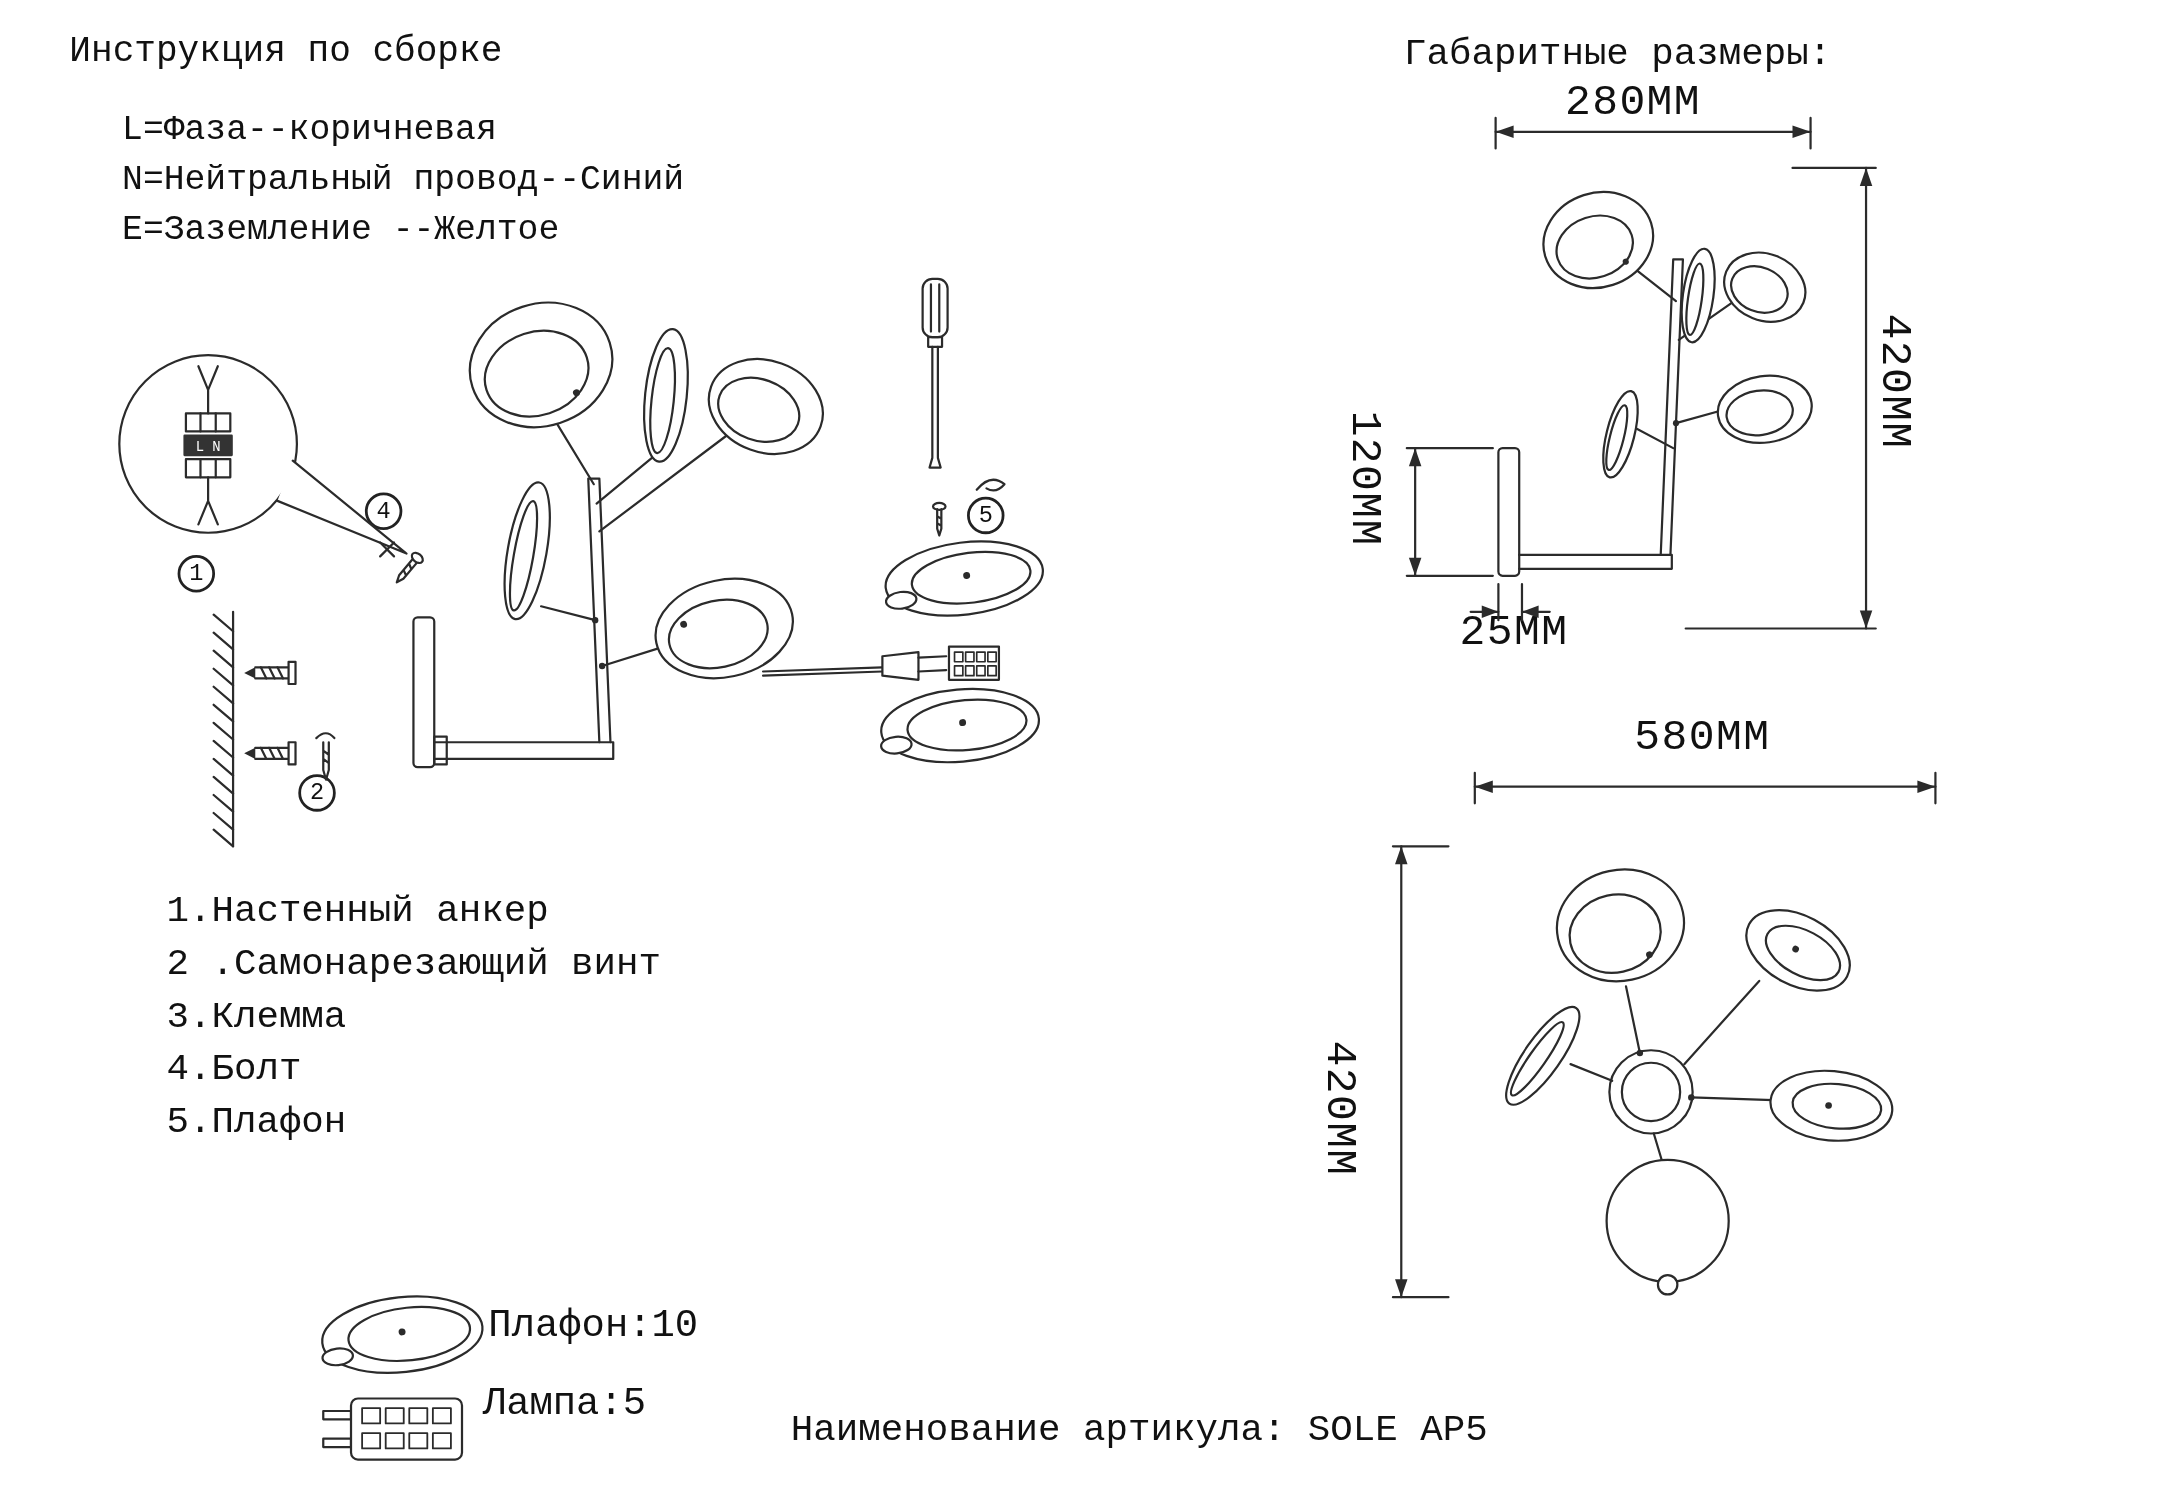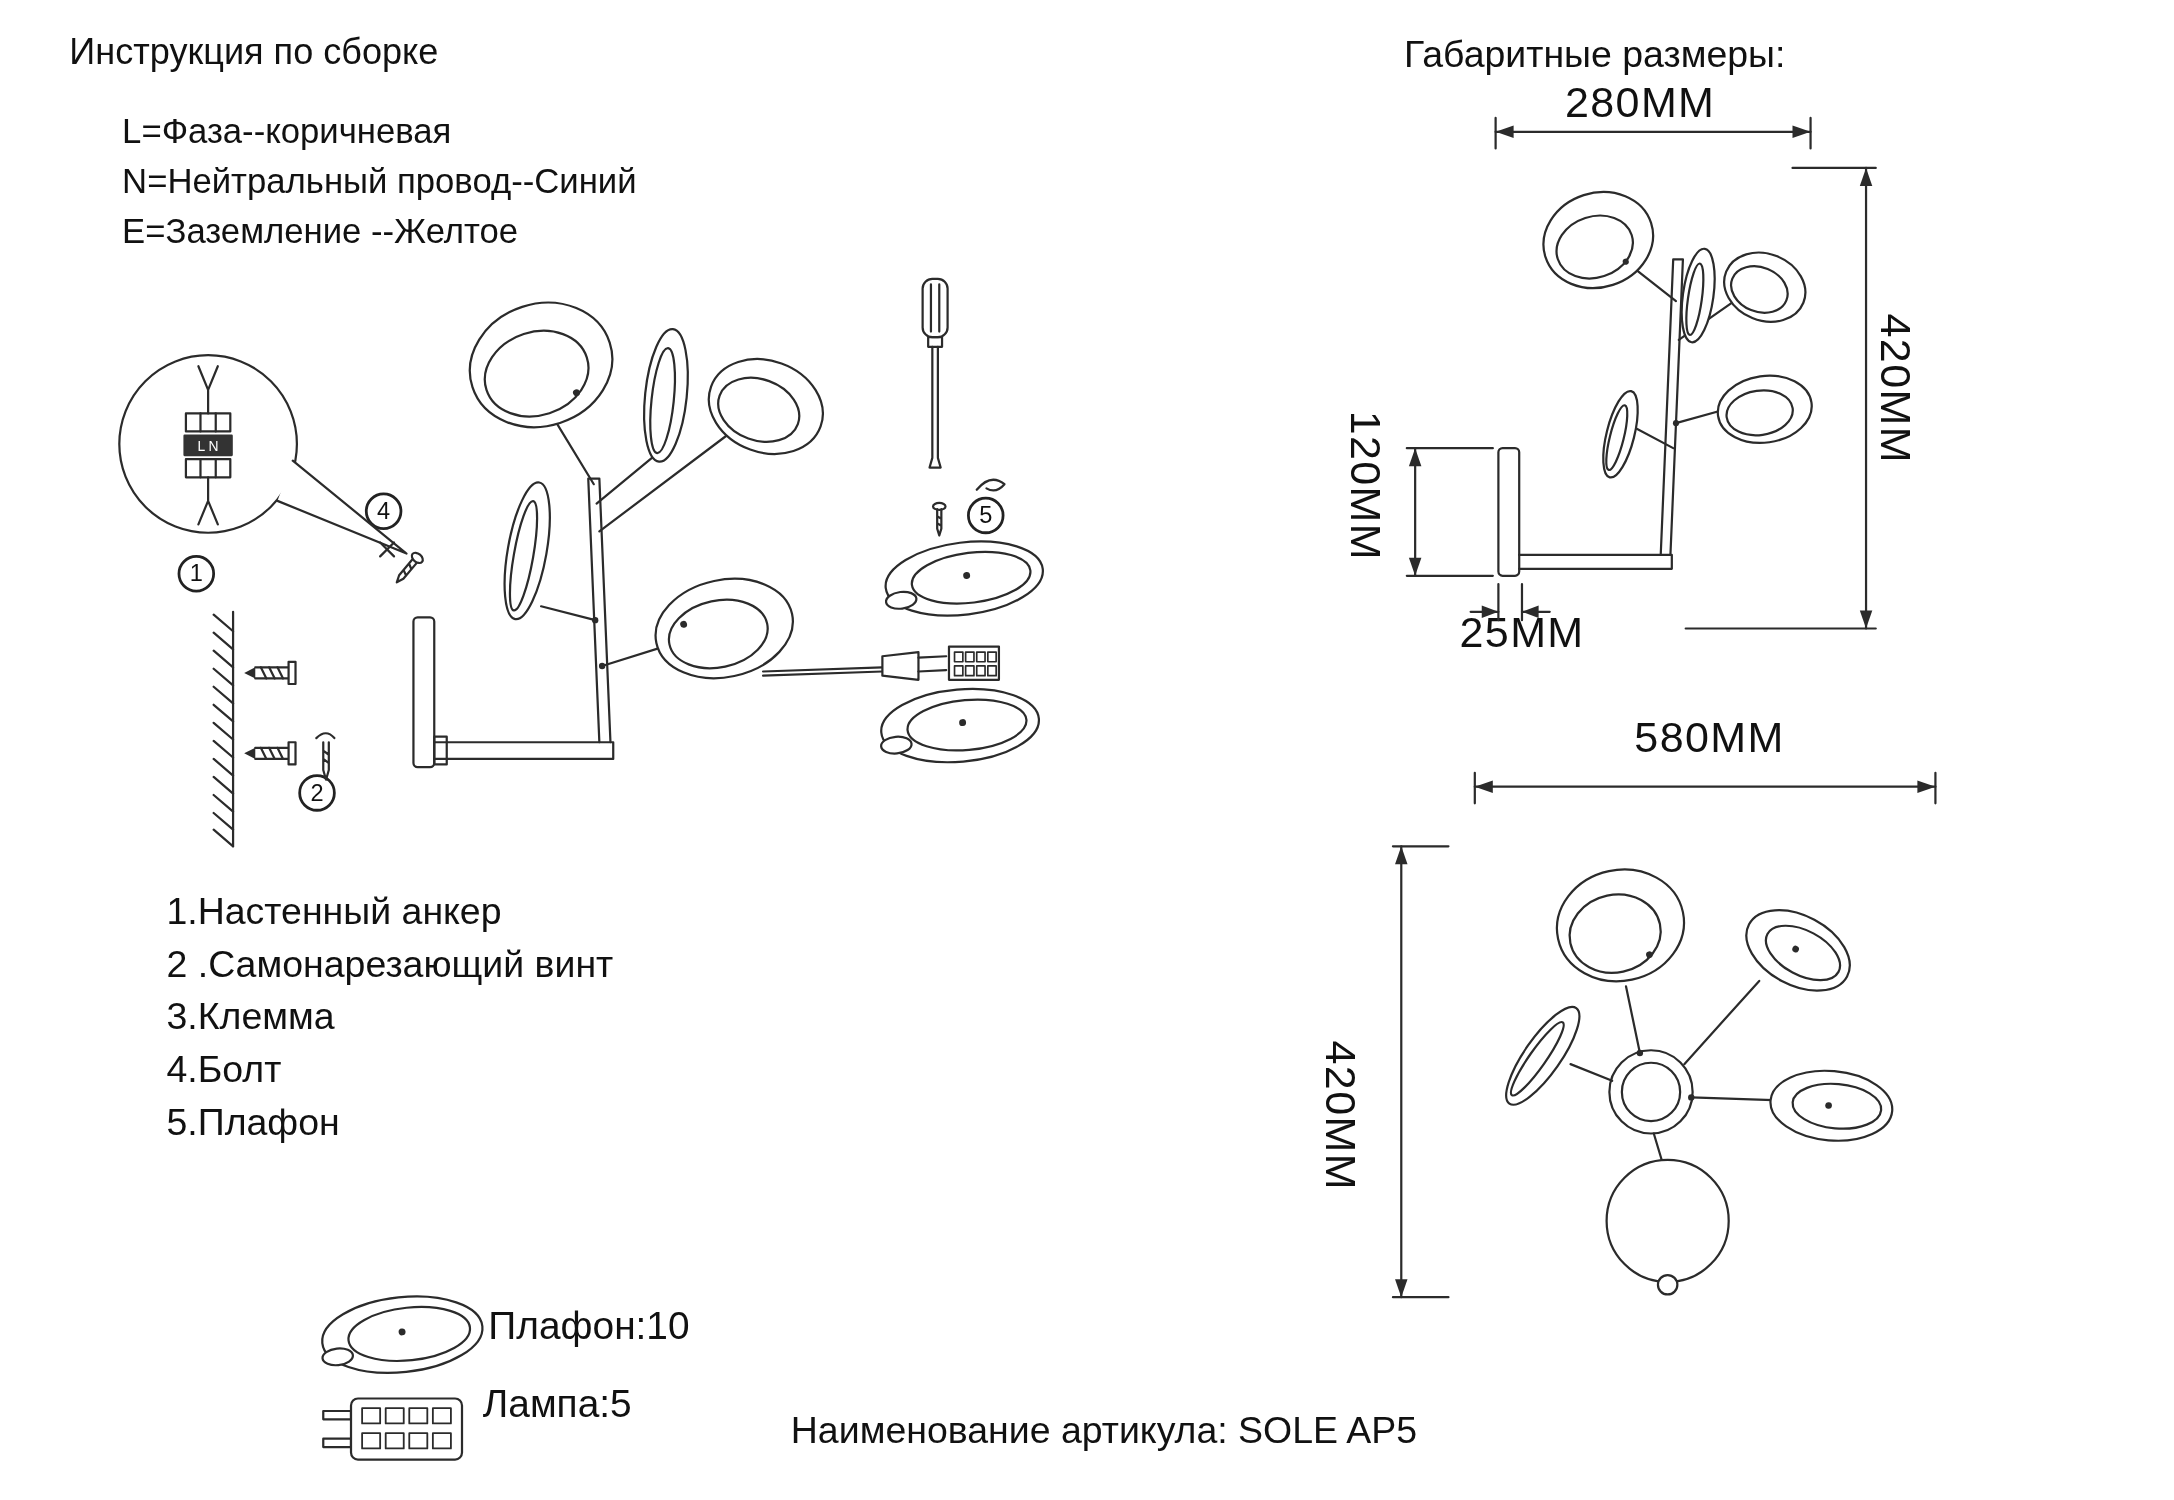--- a/index.html
+++ b/index.html
@@ -1,17 +1,17 @@
 <!DOCTYPE html>
 <html><head>
 <meta charset="utf-8">
 <style>
   html,body{margin:0;padding:0;background:#ffffff;}
   body{font-family:"Liberation Sans","DejaVu Sans",sans-serif;color:#111;}
-  .viewport{position:relative;width:2174px;height:1500px;overflow:hidden;background:#fff;}
+  .viewport{position:relative;width:2174px;height:1500px;overflow:hidden;background:#fff;font-family:Liberation Mono, monospace;}
   .canvas{position:absolute;left:0;top:0;width:1567px;height:1082px;
           transform:scale(1.3874);transform-origin:0 0;background:#fff;}
   .abs{position:absolute;white-space:nowrap;}
   .t-title{font-size:26px;}
   .t-legend{font-size:25px;line-height:36px;}
   .t-list{font-size:27px;line-height:38px;}
   .t-count{font-size:28px;}
   .t-article{font-size:27px;}
   .t-dimtitle{font-size:27px;}
   .t-dim{font-size:31px;letter-spacing:1px;}

